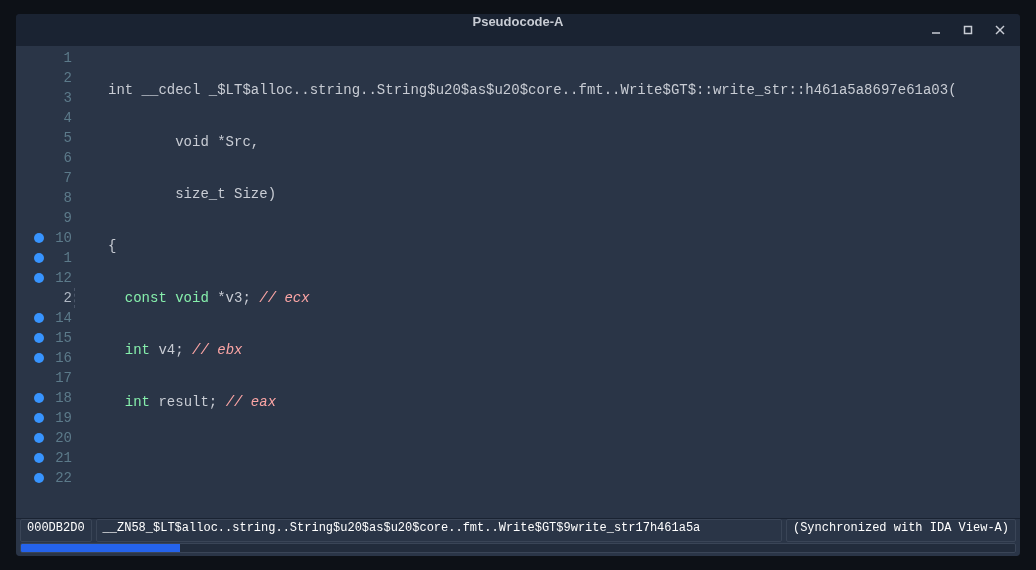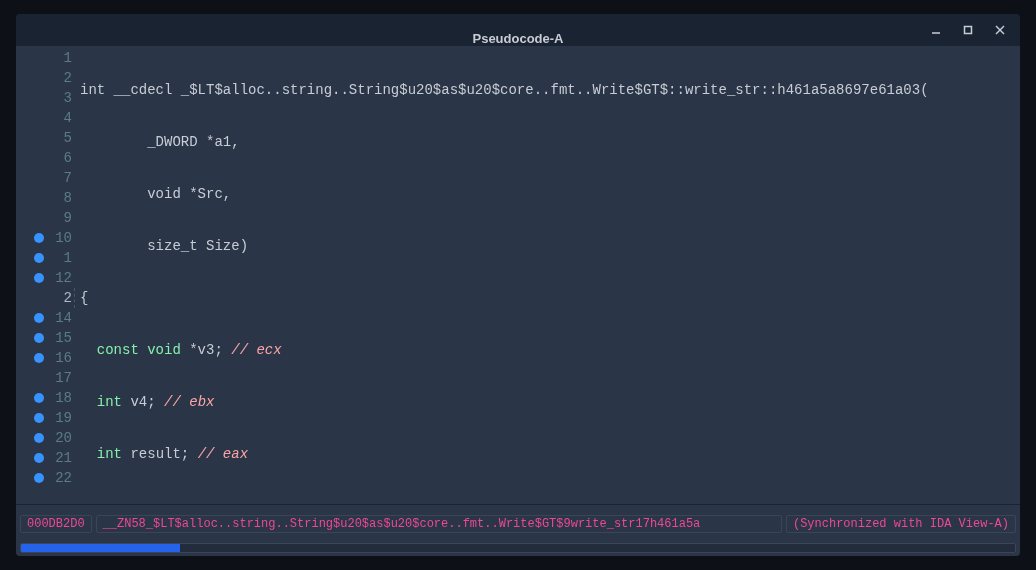--- a/index.html
+++ b/index.html
@@ -20,21 +20,21 @@
     background: #1a2332;
     border-radius: 4px;
     display: flex;
     flex-direction: column;
     overflow: hidden;
   }
   .titlebar {
     height: 32px;
     background: #1a2332;
     display: flex;
-    align-items: flex-end;
+    align-items: flex-start;
     justify-content: center;
     position: relative;
     color: #c8ccd4;
     font-size: 13px;
     font-family: -apple-system, 'Segoe UI', sans-serif;
     font-weight: 600;
   }
   .win-controls {
     position: absolute;
     right: 4px;
@@ -99,33 +99,33 @@
     flex: 1;
     padding-top: 2px;
     white-space: pre;
     color: #c8ccd4;
     overflow: hidden;
   }
   .code-line {
     height: 20px;
     line-height: 20px;
     padding-left: 2px;
+    margin-left: 28px;
   }
   .kw { color: #86efac; }
   .cmt { color: #fca5a5; font-style: italic; }
   .statusbar {
-    height: 38px;
+    height: 24px;
     background: #2a3547;
     border-top: 1px solid #1a2332;
     display: flex;
-    align-items: center;
     padding: 0 4px;
     gap: 4px;
     font-size: 12px;
-    color: #ec4899;
+    color: #ffffff;
     flex-shrink: 0;
   }
   .status-cell {
     border: 1px solid #3a4557;
     padding: 1px 6px;
     border-radius: 2px;
     white-space: nowrap;
     overflow: hidden;
   }
   .status-addr { flex: 0 0 auto; }
@@ -255,21 +255,20 @@
           <div class="bp"></div>
           <span class="line-num">21</span>
         </div>
         <div class="line">
           <div class="bp"></div>
           <span class="line-num">22</span>
         </div>
       </div>
     <div class="code">
       <div class="code-line"><span class="hl">int __cdecl _$LT$alloc..string..String$u20$as$u20$core..fmt..Write$GT$::write_str::h461a5a8697e61a03(</span></div>
-      <div class="code-line">        _DWORD *a1,</div>
       <div class="code-line">        void *Src,</div>
       <div class="code-line">        size_t Size)</div>
       <div class="code-line">{</div>
       <div class="code-line"><span class="kw">  const void </span><span>*v3; </span><span class="cmt">// ecx</span></div>
       <div class="code-line"><span class="kw">  int </span><span>v4; </span><span class="cmt">// ebx</span></div>
       <div class="code-line"><span class="kw">  int </span><span>result; </span><span class="cmt">// eax</span></div>
       <div class="code-line"></div>
       
       
       

